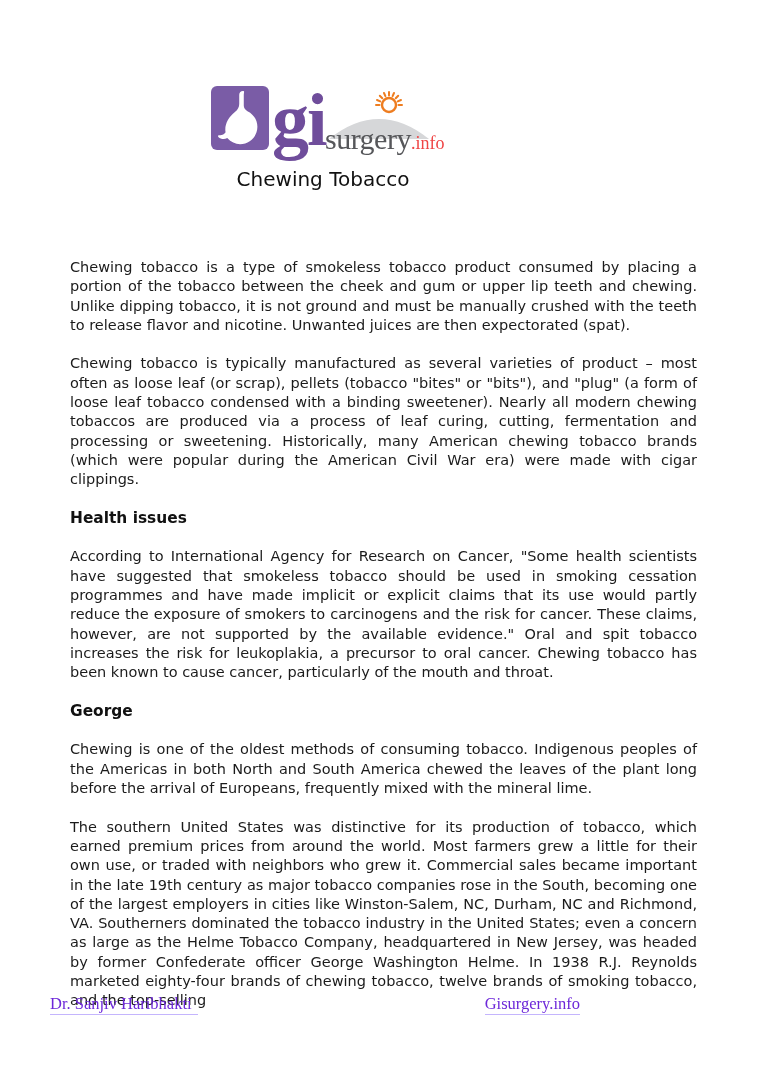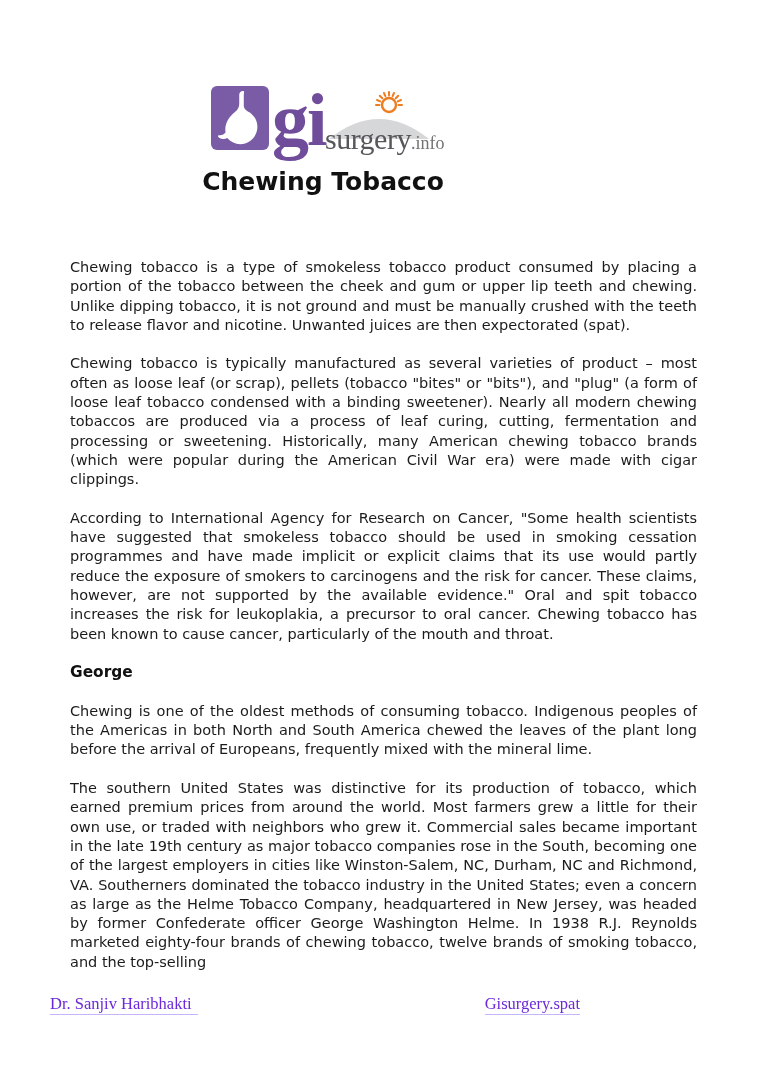--- a/index.html
+++ b/index.html
@@ -6,24 +6,24 @@
   body { width:768px; height:1087px; overflow:hidden; font-family:"DejaVu Sans", sans-serif; }
   .page { position:relative; width:646px; height:1087px; background:#ffffff; }
 
   
   .logo { position:absolute; top:83px; left:50%; transform:translateX(-50%); width:224px; height:86px; }
   .logo-square { position:absolute; left:0; top:3px; width:58px; height:64px; background:#7a5ca6; border-radius:6px; }
   .logo-square svg { position:absolute; left:7px; top:4px; }
   .logo-gi { position:absolute; left:61px; top:0; font-family:"Liberation Serif", serif; font-weight:bold; font-size:74px; line-height:1; color:#6f4d9b; letter-spacing:-2px; }
   .logo-art { position:absolute; left:116px; top:4px; }
   .logo-surgery { position:absolute; left:114px; top:41px; font-family:"Liberation Serif", serif; font-size:30px; line-height:1; color:#56575a; letter-spacing:-0.5px; white-space:nowrap; }
-  .logo-surgery .info { font-size:18px; color:#737373; letter-spacing:0; }
+  .logo-surgery .info { font-size:18px; color:#ef4444; letter-spacing:0; }
 
   
-  .doc-title { position:absolute; top:167px; left:0; width:100%; text-align:center; font-weight:bold; font-size:25px; color:#111111; }
+  .doc-title { position:absolute; top:167px; left:0; width:100%; text-align:center; font-weight:normal; font-size:20px; color:#111111; }
 
   
   .content { position:absolute; left:70px; top:214px; width:627px; color:#1b1b1b; font-size:14.5px; line-height:19.3px; text-align:justify;margin-top:44px; }
   .content p { margin:0 0 19.3px 0; }
   .content h2 { margin:0 0 19.3px 0; font-size:15.4px; line-height:19.3px; font-weight:bold; text-align:left; color:#111111; }
 
   
   .footer-link { position:absolute; top:994px; font-family:"Liberation Serif", serif; font-size:16.5px; line-height:20px; color:#6d28d9; text-decoration:none; border-bottom:1px solid #c4b5fd; cursor:pointer; }
   .footer-link.author { left:50px; padding-right:6px; }
   .footer-link.site { right:66px; }
@@ -56,22 +56,23 @@
       <path d="M2 52 Q52 12 102 52 Z" fill="#d6d7d9"></path>
     </svg>
     <div class="logo-surgery"><span>surgery</span><span class="info">.info</span></div>
   </div>
 
   <div class="doc-title">Chewing Tobacco</div>
 
   <div class="content">
     <p>Chewing tobacco is a type of smokeless tobacco product consumed by placing a portion of the tobacco between the cheek and gum or upper lip teeth and chewing. Unlike dipping tobacco, it is not ground and must be manually crushed with the teeth to release flavor and nicotine. Unwanted juices are then expectorated (spat).</p>
     <p>Chewing tobacco is typically manufactured as several varieties of product – most often as loose leaf (or scrap), pellets (tobacco "bites" or "bits"), and "plug" (a form of loose leaf tobacco condensed with a binding sweetener). Nearly all modern chewing tobaccos are produced via a process of leaf curing, cutting, fermentation and processing or sweetening. Historically, many American chewing tobacco brands (which were popular during the American Civil War era) were made with cigar clippings.</p>
+    <h2>Health issues</h2>
     <p>According to International Agency for Research on Cancer, "Some health scientists have suggested that smokeless tobacco should be used in smoking cessation programmes and have made implicit or explicit claims that its use would partly reduce the exposure of smokers to carcinogens and the risk for cancer. These claims, however, are not supported by the available evidence." Oral and spit tobacco increases the risk for leukoplakia, a precursor to oral cancer. Chewing tobacco has been known to cause cancer, particularly of the mouth and throat.</p>
     <h2>George</h2>
     <p>Chewing is one of the oldest methods of consuming tobacco. Indigenous peoples of the Americas in both North and South America chewed the leaves of the plant long before the arrival of Europeans, frequently mixed with the mineral lime.</p>
     <p>The southern United States was distinctive for its production of tobacco, which earned premium prices from around the world. Most farmers grew a little for their own use, or traded with neighbors who grew it. Commercial sales became important in the late 19th century as major tobacco companies rose in the South, becoming one of the largest employers in cities like Winston-Salem, NC, Durham, NC and Richmond, VA. Southerners dominated the tobacco industry in the United States; even a concern as large as the Helme Tobacco Company, headquartered in New Jersey, was headed by former Confederate officer George Washington Helme. In 1938 R.J. Reynolds marketed eighty-four brands of chewing tobacco, twelve brands of smoking tobacco, and the top-selling</p>
   </div>
 
   <a class="footer-link author">Dr. Sanjiv Haribhakti</a>
-  <a class="footer-link site">Gisurgery.spat</a>
+  <a class="footer-link site">Gisurgery.info</a>
 
 </div>
 
 </body></html>

